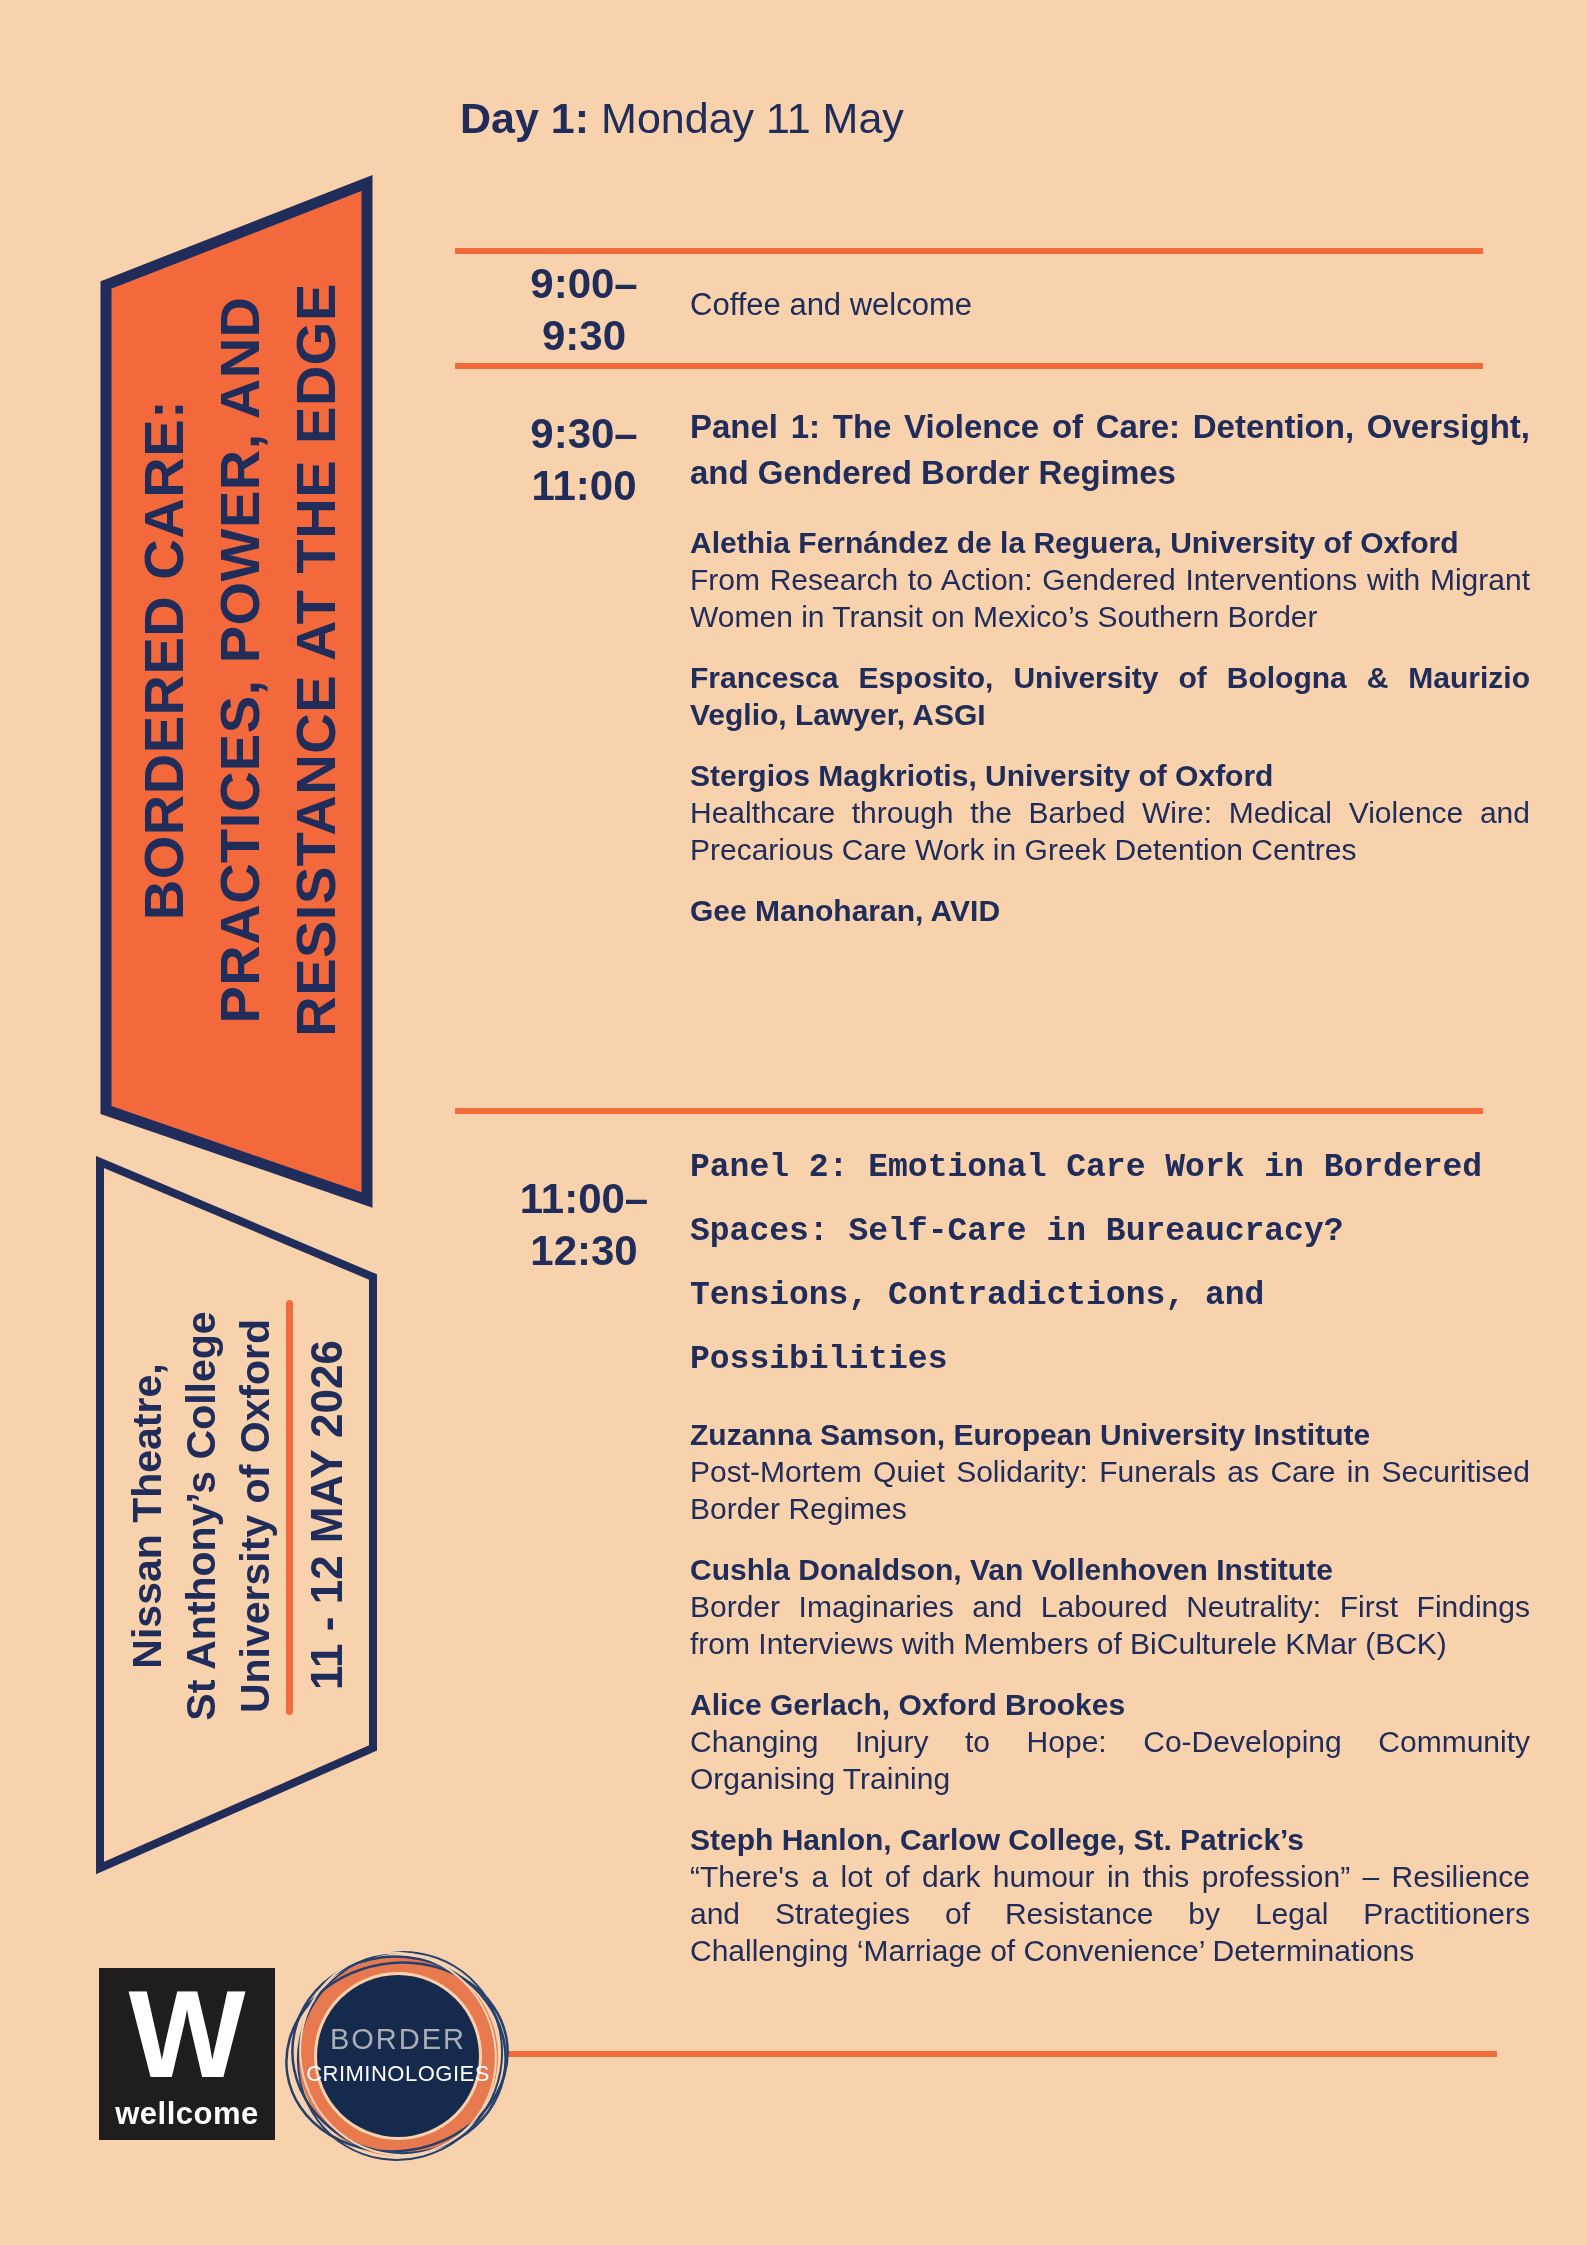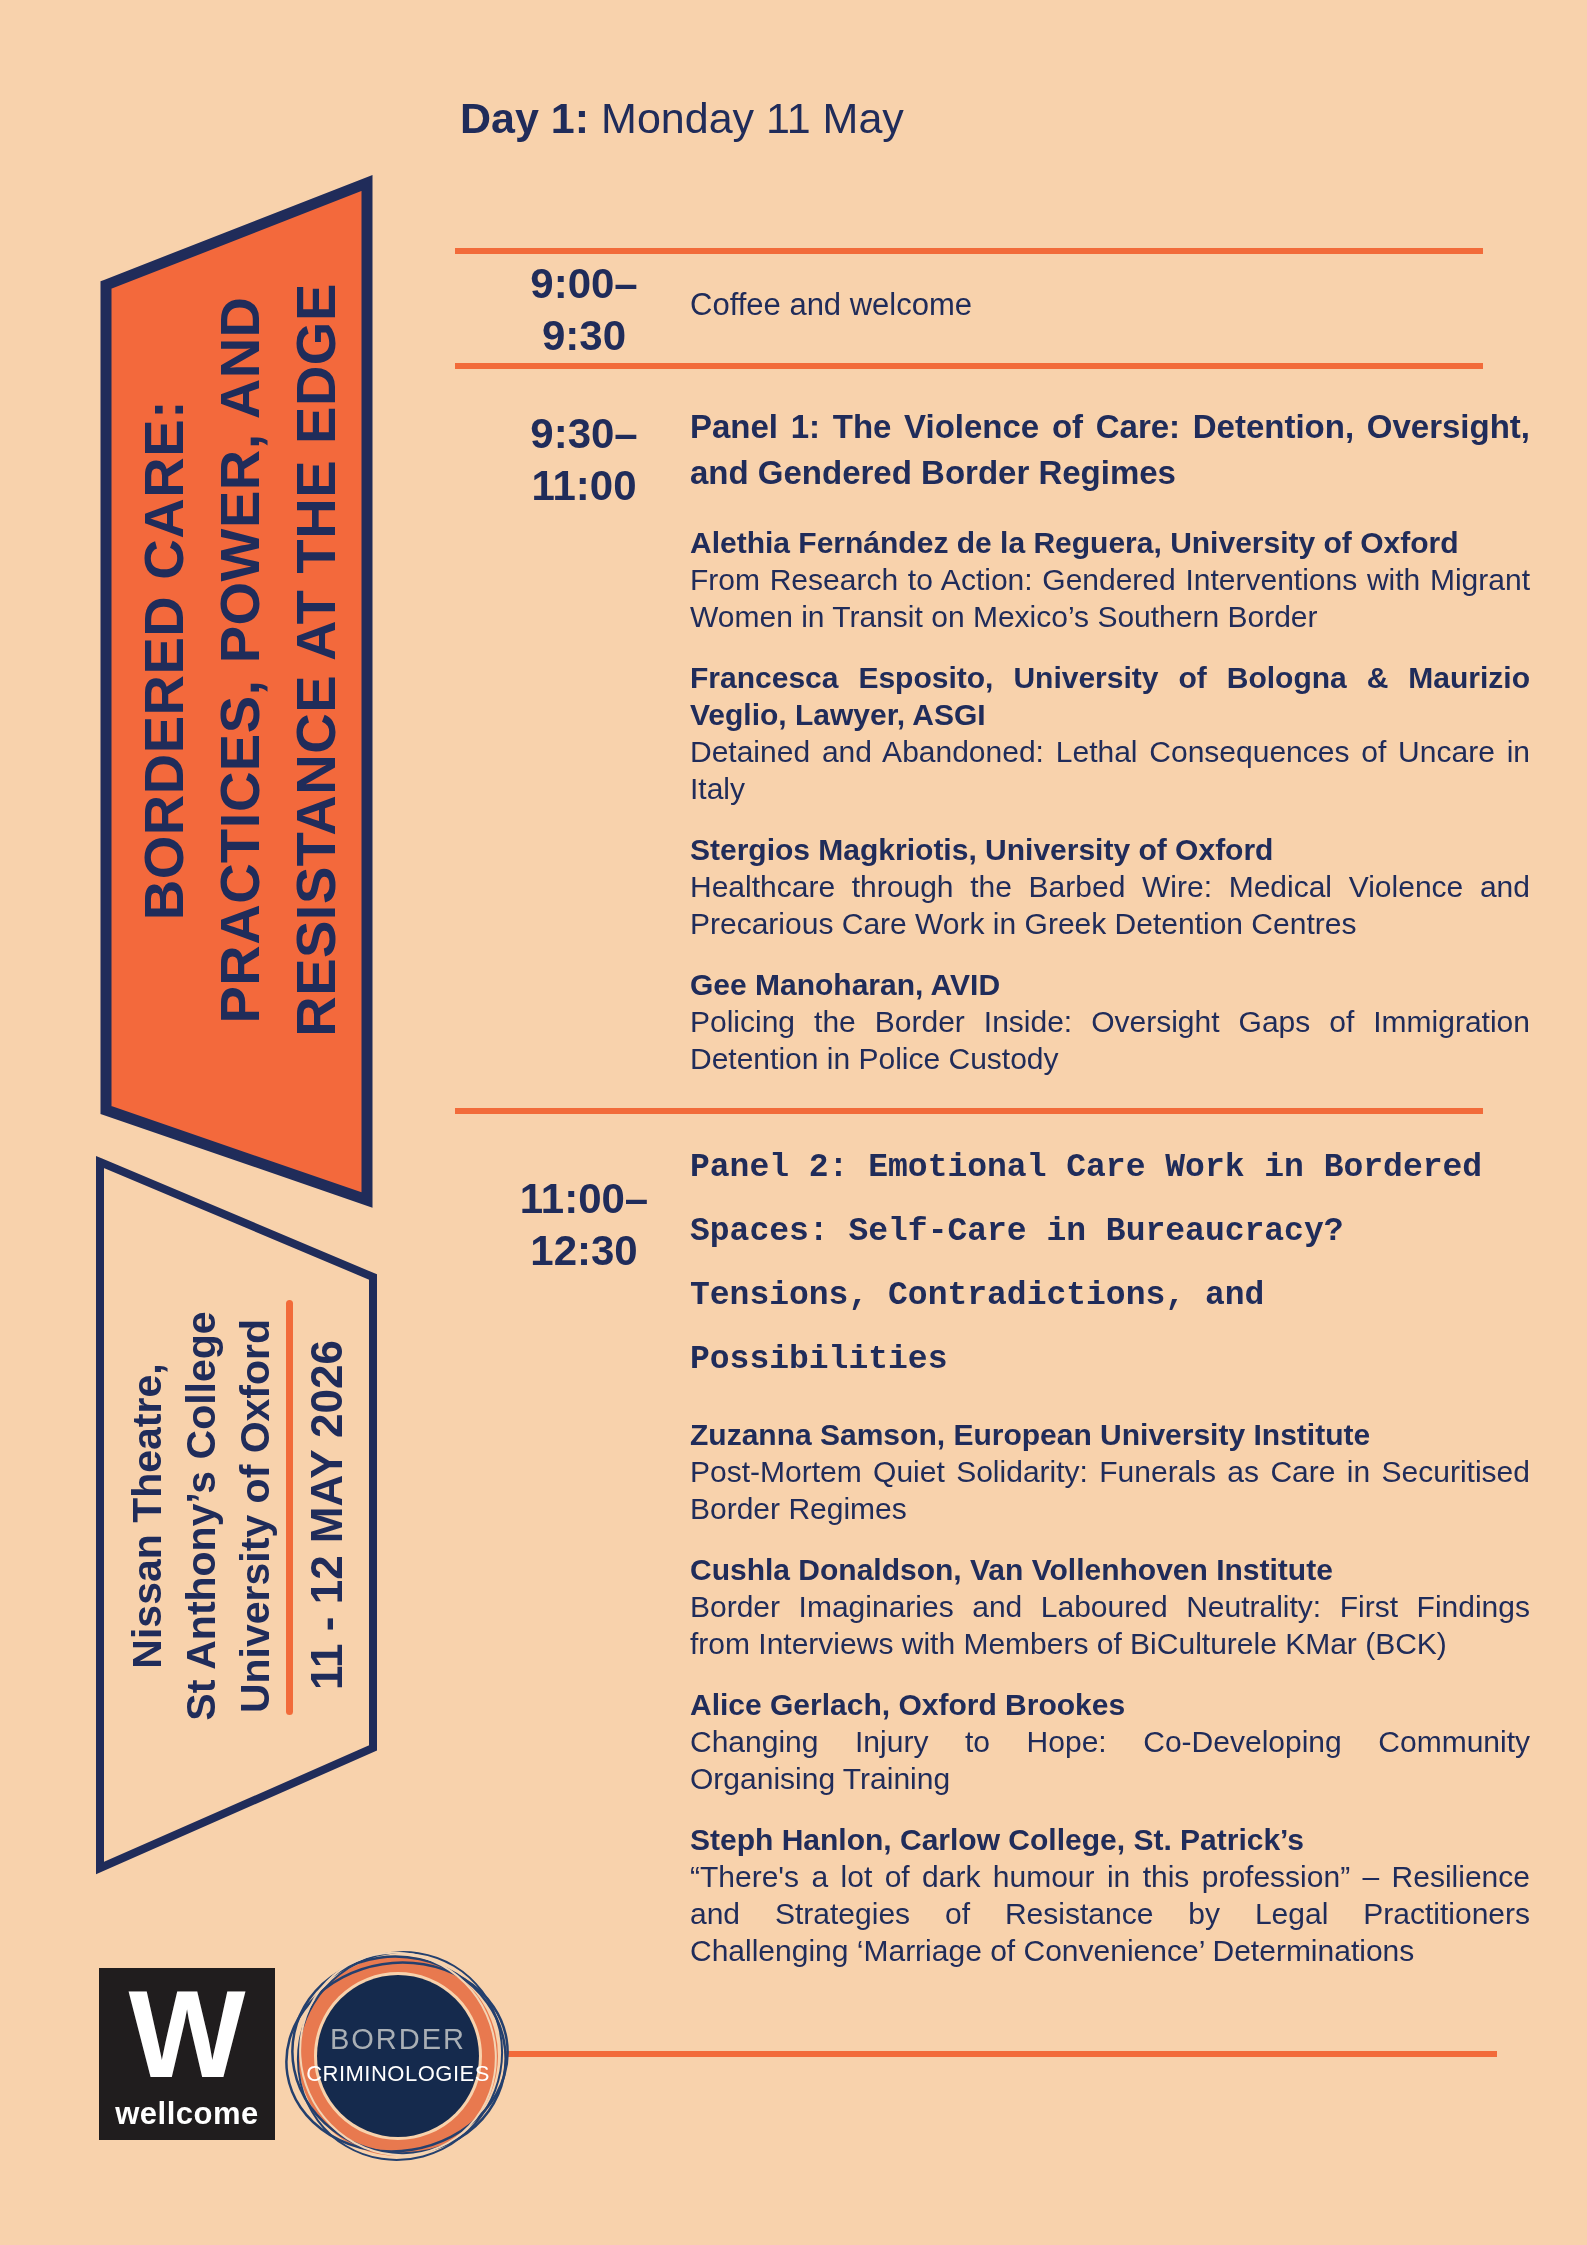--- a/index.html
+++ b/index.html
@@ -133,29 +133,27 @@
   </div>
 
   <div class="content c2">
     <p class="panel-title">Panel 1: The Violence of Care: Detention, Oversight, and Gendered Border Regimes</p>
     <div class="talk">
       <p class="name">Alethia Fernández de la Reguera, University of Oxford</p>
       <p class="abs">From Research to Action: Gendered Interventions with Migrant Women in Transit on Mexico’s Southern Border</p>
     </div>
     <div class="talk">
       <p class="name">Francesca Esposito, University of Bologna &amp; Maurizio Veglio, Lawyer, ASGI</p>
-      <p class="abs">Detained and Abandoned: Lethal Consequences of Uncare in Italy</p>
     </div>
     <div class="talk">
       <p class="name">Stergios Magkriotis, University of Oxford</p>
       <p class="abs">Healthcare through the Barbed Wire: Medical Violence and Precarious Care Work in Greek Detention Centres</p>
     </div>
     <div class="talk">
       <p class="name">Gee Manoharan, AVID</p>
-      <p class="abs">Policing the Border Inside: Oversight Gaps of Immigration Detention in Police Custody</p>
     </div>
   </div>
 
   <div class="content c3">
     <p class="panel-title">Panel 2: Emotional Care Work in Bordered Spaces: Self-Care in Bureaucracy? Tensions, Contradictions, and Possibilities</p>
     <div class="talk">
       <p class="name">Zuzanna Samson, European University Institute</p>
       <p class="abs">Post-Mortem Quiet Solidarity: Funerals as Care in Securitised Border Regimes</p>
     </div>
     <div class="talk">

